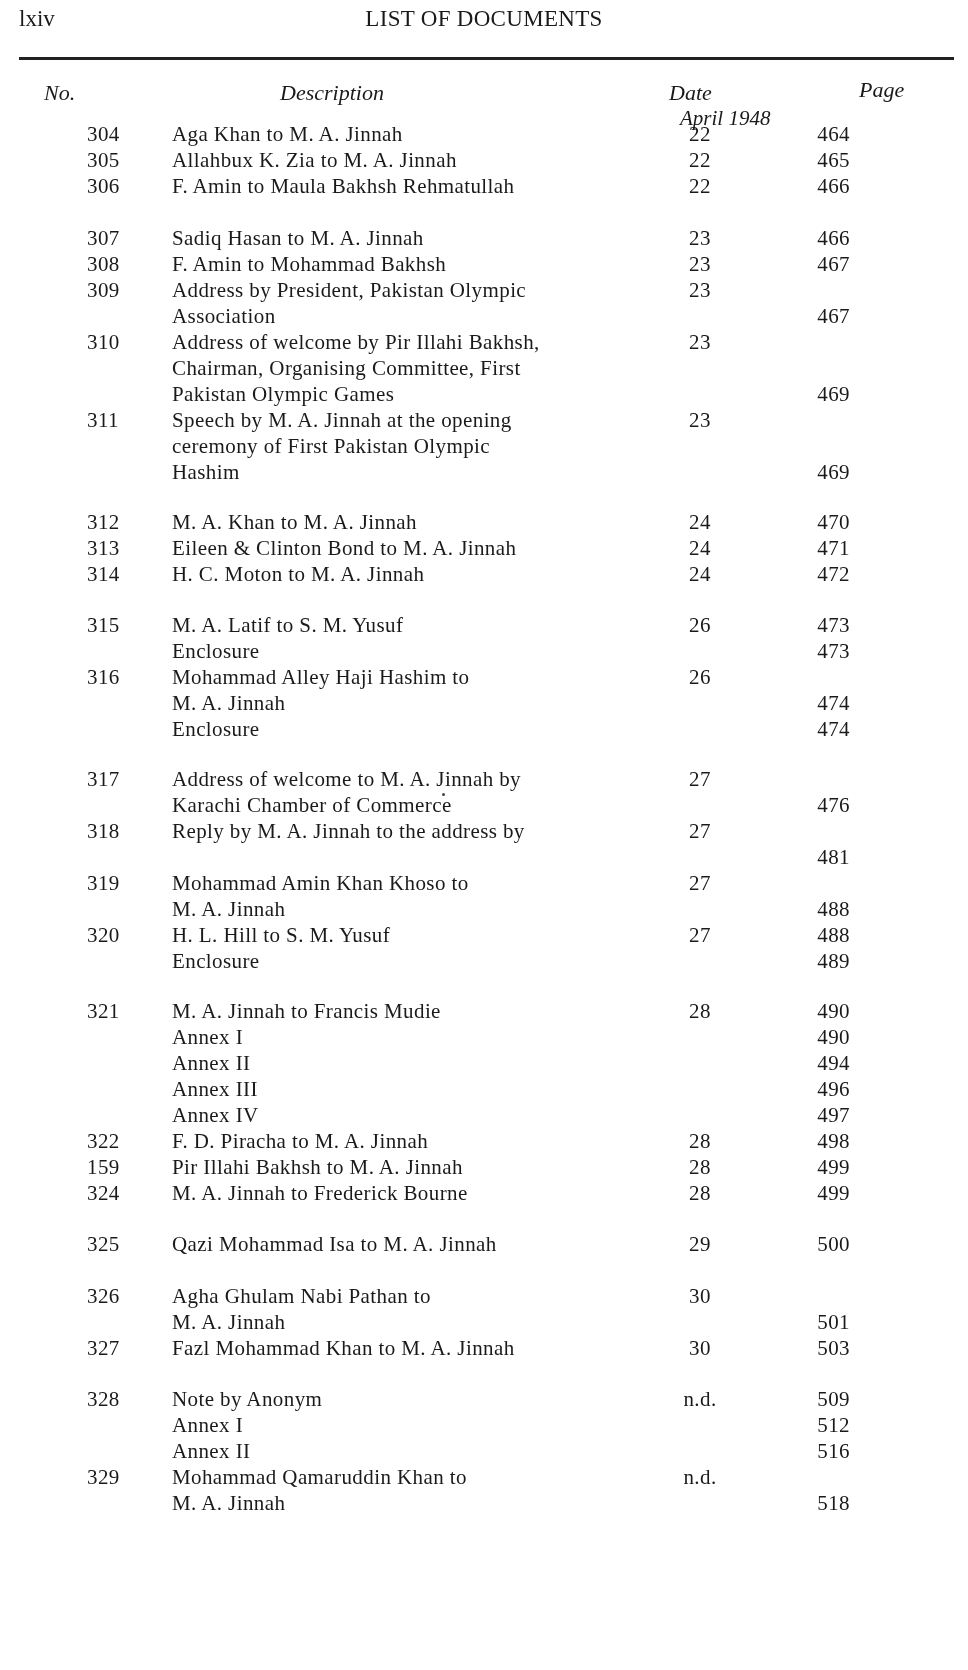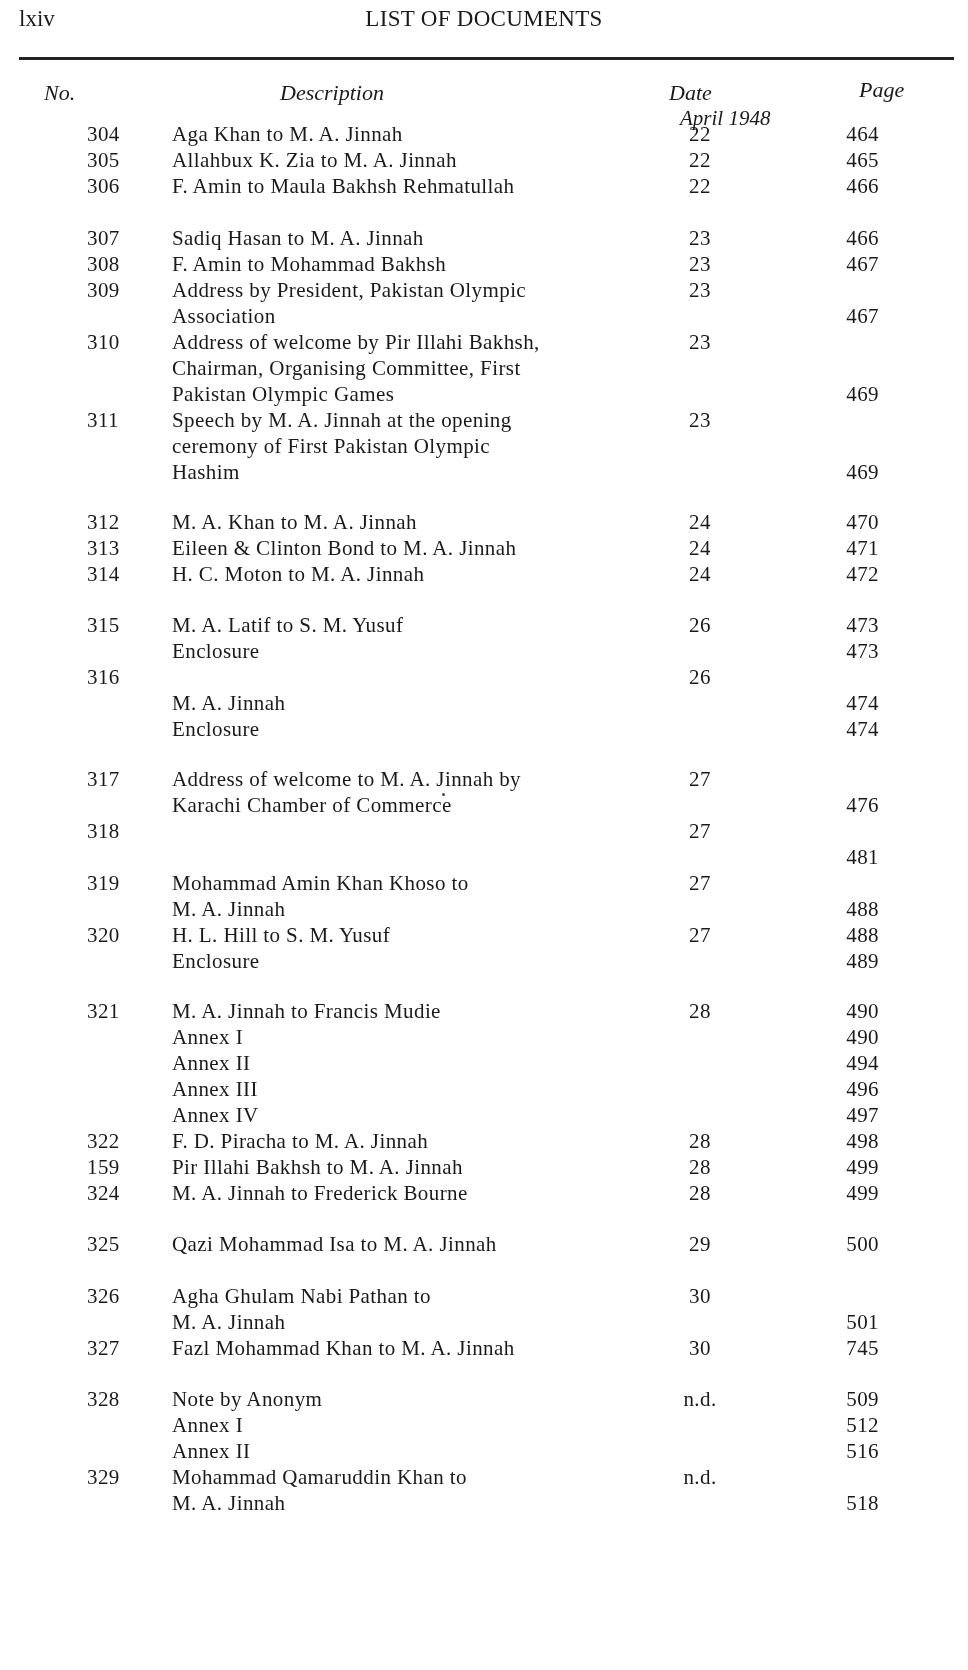--- a/index.html
+++ b/index.html
@@ -11,25 +11,25 @@
     .folio { position: absolute; left: 19px; top: 6px; font-size: 23px; }
     .running-title { position: absolute; left: 0; width: 968px; top: 6px; text-align: center; font-size: 23px; letter-spacing: 0.3px; }
     .rule { position: absolute; left: 19px; width: 935px; top: 57px; height: 3px; background: #222; }
     .hdr { position: absolute; font-style: italic; font-size: 22px; text-align: right; }
     .hdr-no { left: 44px; top: 80px; }
     .hdr-desc { left: 280px; top: 80px; }
     .hdr-date { left: 669px; top: 80px; }
     .hdr-month { left: 680px; top: 106px; font-size: 21px; }
     .hdr-page { left: 859px; top: 77px; }
     .list { position: absolute; left: 0; top: 0; width: 968px; }
-    .line { position: absolute; left: 0; width: 873px; height: 26px; font-size: 21px; line-height: 26px; letter-spacing: 0.4px; padding-left: 17px; }
+    .line { position: absolute; left: 0; width: 873px; height: 26px; font-size: 21px; line-height: 26px; letter-spacing: 0.4px; }
     .c-no { position: absolute; left: 87px; width: 48px; }
     .c-desc { position: absolute; left: 172px; white-space: nowrap; }
     .c-date { position: absolute; left: 700px; width: 60px; margin-left: -30px; text-align: center; }
-    .c-page { position: absolute; right: 11px; text-align: right; font-family: Liberation Serif, serif; }
+    .c-page { position: absolute; right: 23px; text-align: right; font-family: Liberation Serif, serif; }
     .stray-dot { position: absolute; left: 442px; top: 793px; width: 3px; height: 3px; background: #444; border-radius: 50%; }
   </style>
 </head>
 <body>
 
 <div class="folio">lxiv</div>
 <div class="running-title">LIST OF DOCUMENTS</div>
 <div class="rule"></div>
 
 <div class="hdr hdr-no">No.</div>
@@ -142,20 +142,21 @@
       <span class="c-page">473</span>
     </div>
     <div class="line" style="top: 638px;">
       <span class="c-no"></span>
       <span class="c-desc">Enclosure</span>
       <span class="c-date"></span>
       <span class="c-page">473</span>
     </div>
     <div class="line" style="top: 664px;">
       <span class="c-no">316</span>
+      <span class="c-desc">Mohammad Alley Haji Hashim to</span>
       <span class="c-date">26</span>
       <span class="c-page"></span>
     </div>
     <div class="line" style="top: 690px;">
       <span class="c-no"></span>
       <span class="c-desc">M. A. Jinnah</span>
       <span class="c-date"></span>
       <span class="c-page">474</span>
     </div>
     <div class="line" style="top: 716px;">
@@ -171,20 +172,21 @@
       <span class="c-page"></span>
     </div>
     <div class="line" style="top: 792px;">
       <span class="c-no"></span>
       <span class="c-desc">Karachi Chamber of Commerce</span>
       <span class="c-date"></span>
       <span class="c-page">476</span>
     </div>
     <div class="line" style="top: 818px;">
       <span class="c-no">318</span>
+      <span class="c-desc">Reply by M. A. Jinnah  to the address by</span>
       <span class="c-date">27</span>
       <span class="c-page"></span>
     </div>
     <div class="line" style="top: 844px;">
       <span class="c-no"></span>
       <span class="c-date"></span>
       <span class="c-page">481</span>
     </div>
     <div class="line" style="top: 870px;">
       <span class="c-no">319</span>
@@ -273,21 +275,21 @@
     <div class="line" style="top: 1309px;">
       <span class="c-no"></span>
       <span class="c-desc">M. A. Jinnah</span>
       <span class="c-date"></span>
       <span class="c-page">501</span>
     </div>
     <div class="line" style="top: 1335px;">
       <span class="c-no">327</span>
       <span class="c-desc">Fazl Mohammad Khan to M. A. Jinnah</span>
       <span class="c-date">30</span>
-      <span class="c-page">745</span>
+      <span class="c-page">503</span>
     </div>
     <div class="line" style="top: 1386px;">
       <span class="c-no">328</span>
       <span class="c-desc">Note by Anonym</span>
       <span class="c-date">n.d.</span>
       <span class="c-page">509</span>
     </div>
     <div class="line" style="top: 1412px;">
       <span class="c-no"></span>
       <span class="c-desc">Annex I</span>

